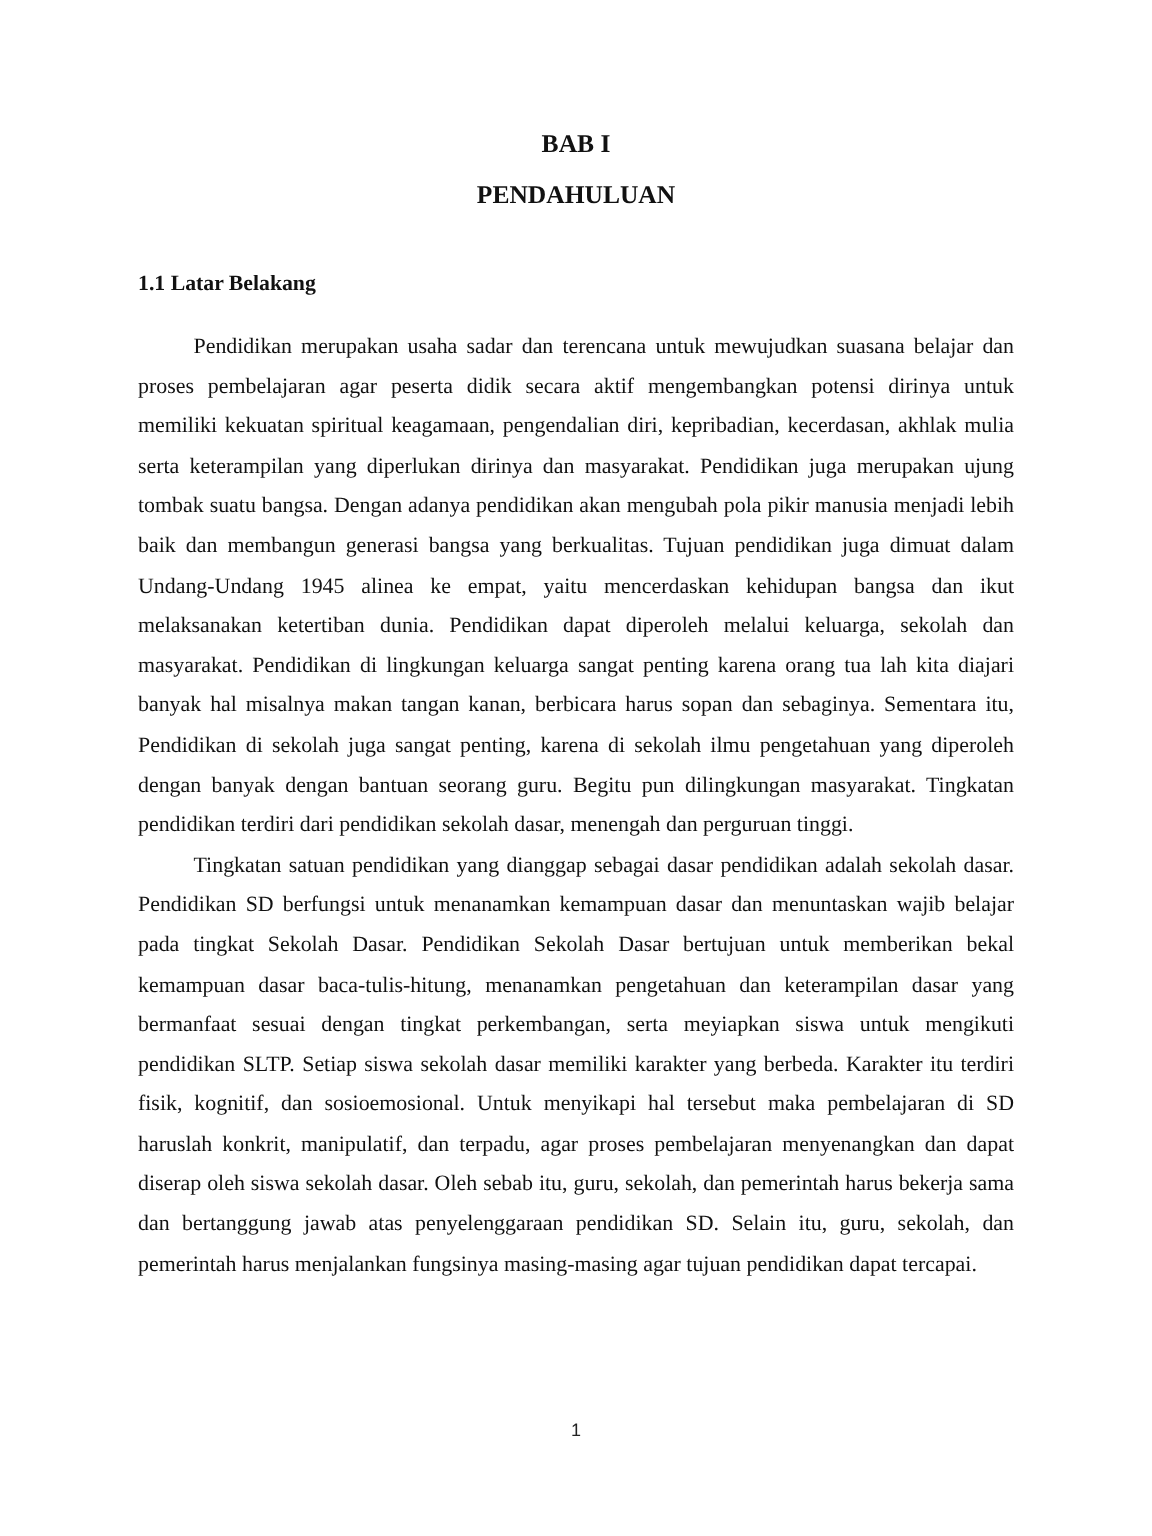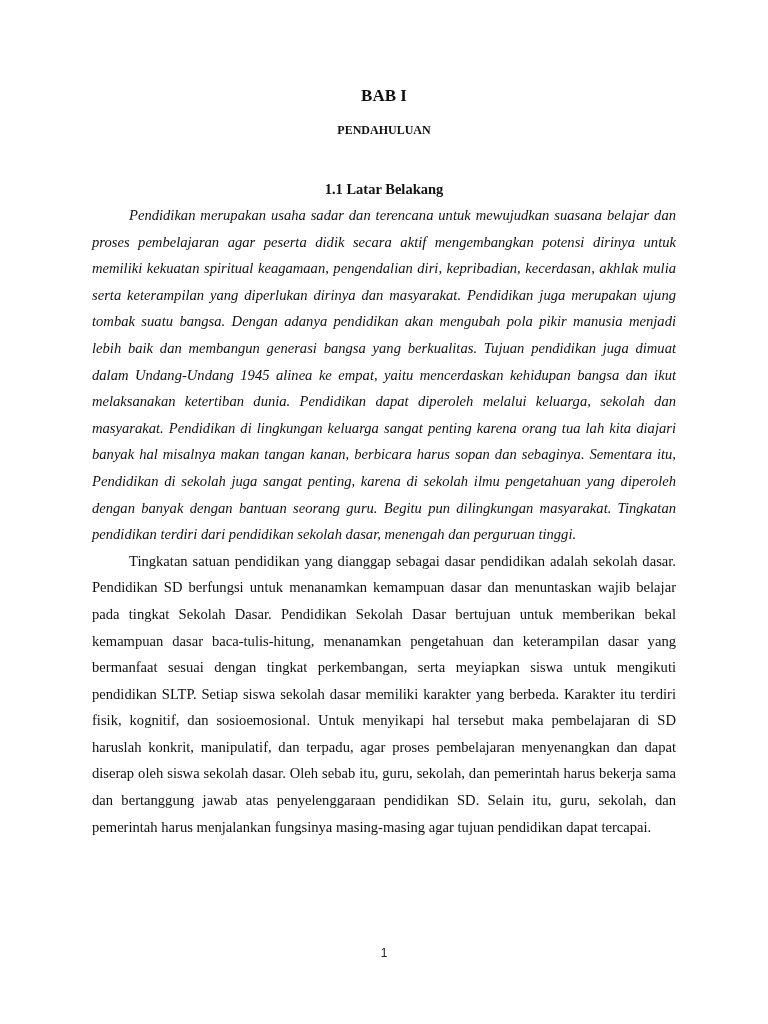--- a/index.html
+++ b/index.html
@@ -33,42 +33,40 @@
       text-align: center;
       font-weight: bold;
       font-size: 17px;
       line-height: 24px;
       height: 24px;
       margin: 0;
     }
     .chapter-title {
       text-align: center;
       font-weight: bold;
-      font-size: 12px;
+      font-size: 17px;
       line-height: 24px;
       height: 24px;
       margin: 10px 0 0 0;
     }
     .section-heading {
       font-weight: bold;
       font-size: 14.5px;
       line-height: 22px;
       margin: 36px 0 0 0;
-      text-align: center;
     }
     .paragraph {
       font-size: 14.6px;
       line-height: 26.6px;
       text-align: justify;
       text-indent: 37px;
       margin: 0;
     }
     .paragraph.first {
-      margin-top: 2px;
-      font-style: italic;
+      margin-top: 18px;
     }
     .page-number {
       position: absolute;
       left: 0;
       width: 768px;
       top: 945px;
       text-align: center;
       font-family: "Liberation Sans", "DejaVu Sans", sans-serif;
       font-size: 12px;
       line-height: 16px;

